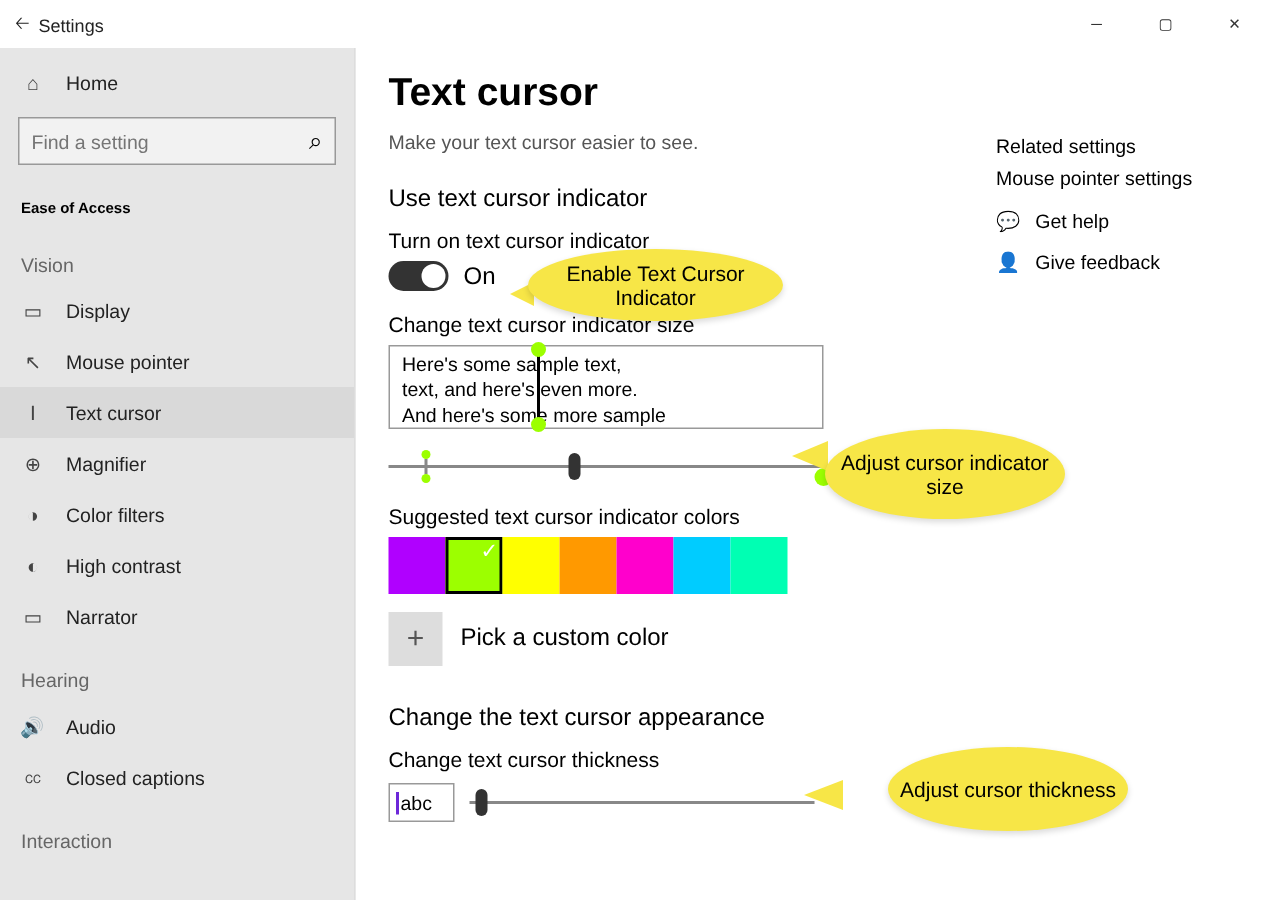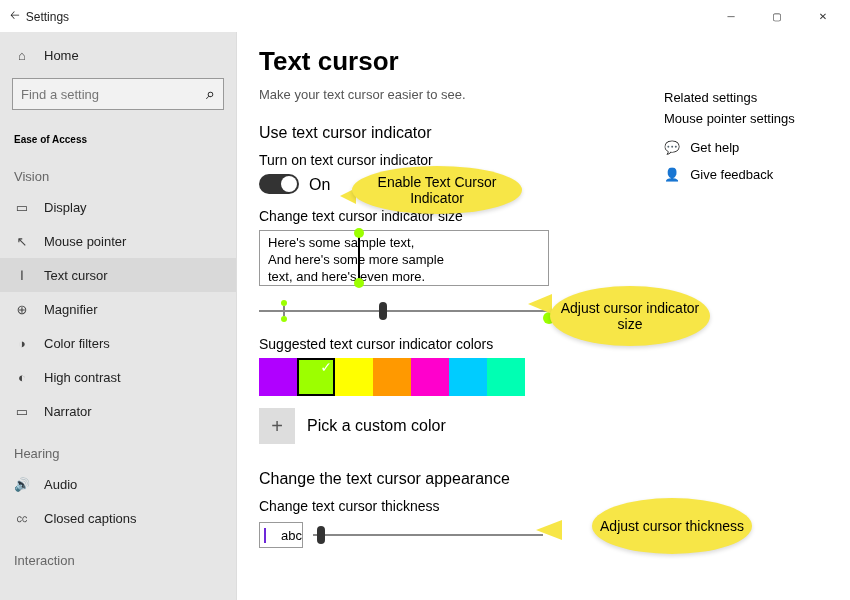--- a/index.html
+++ b/index.html
@@ -126,22 +126,22 @@
     <h2>Use text cursor indicator</h2>
     <div class="lbl">Turn on text cursor indicator</div>
     <div class="toggle">
       <div class="sw"></div>
       <span>On</span>
     </div>
 
     <div class="lbl">Change text cursor indicator size</div>
     <div class="preview">
       <div>Here's some sample text,</div>
+      <div>text, and here's even more.</div>
       <div>And here's some more sample</div>
-      <div>text, and here's even more.</div>
       <div class="cursor"></div>
     </div>
     <div class="slider">
       <div class="tick" style="left:24px"></div>
       <div class="track"></div>
       <div class="thumb" style="left:120px"></div>
       <div style="position:absolute;right:-6px;top:16px;width:12px;height:12px;background:#9cff00;border-radius:50%"></div>
       <div style="position:absolute;left:22px;top:4px;width:6px;height:6px;background:#9cff00;border-radius:50%"></div>
       <div style="position:absolute;left:22px;top:20px;width:6px;height:6px;background:#9cff00;border-radius:50%"></div>
     </div>
@@ -159,21 +159,21 @@
 
     <div class="custom">
       <div class="plusbtn">+</div>
       <span>Pick a custom color</span>
     </div>
 
     <h2>Change the text cursor appearance</h2>
     <div class="lbl">Change text cursor thickness</div>
     <div class="thickrow">
       <div class="thickbox">
-          <span style="border-left:2px solid #6d28d9;padding-left:15px">abc</span>
+          <span style="border-left:2px solid #6d28d9;padding-left:1px">abc</span>
         </div>
       <div class="slider">
         <div class="track"></div>
         <div class="thumb" style="left:4px"></div>
       </div>
     </div>
 
     <div class="rightcol">
       <div class="hd">Related settings</div>
       <div class="lnk">Mouse pointer settings</div>

